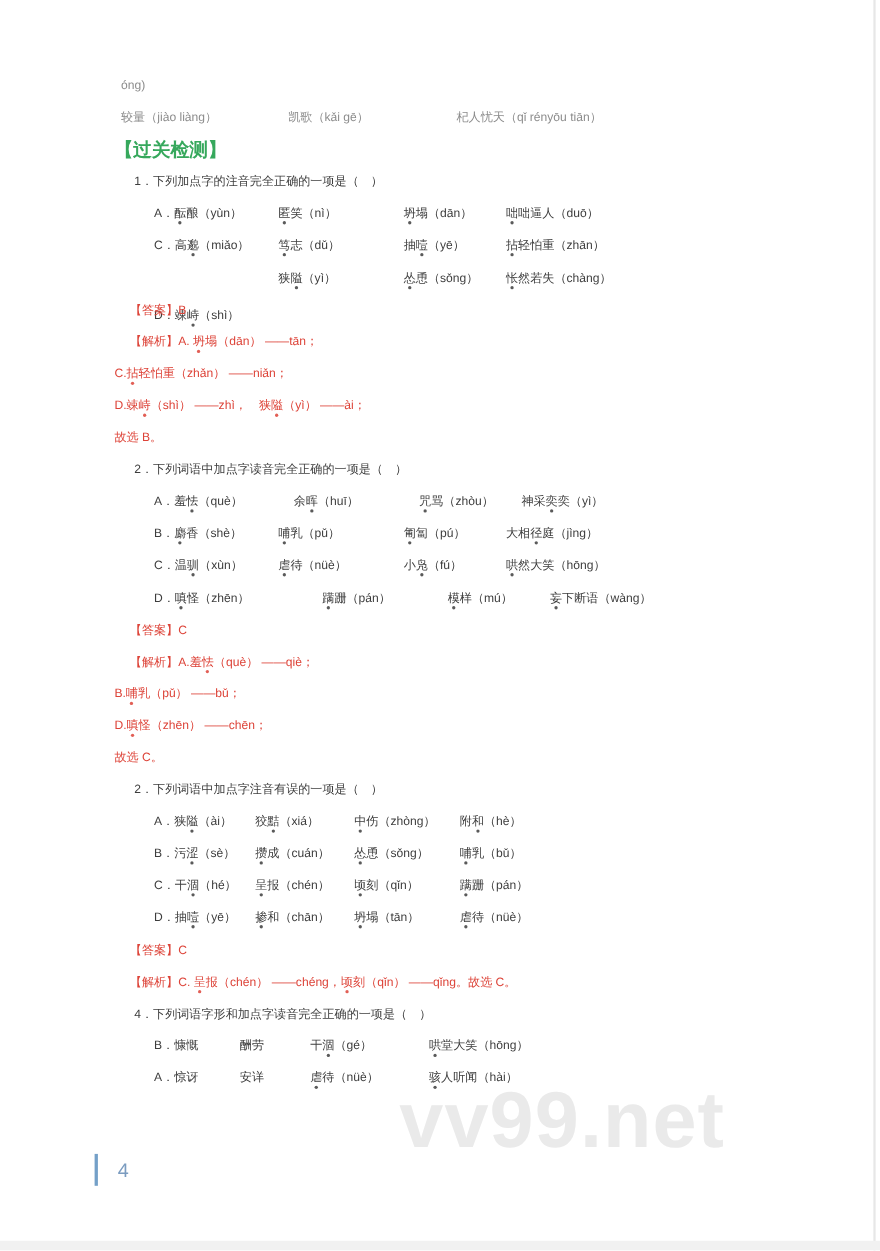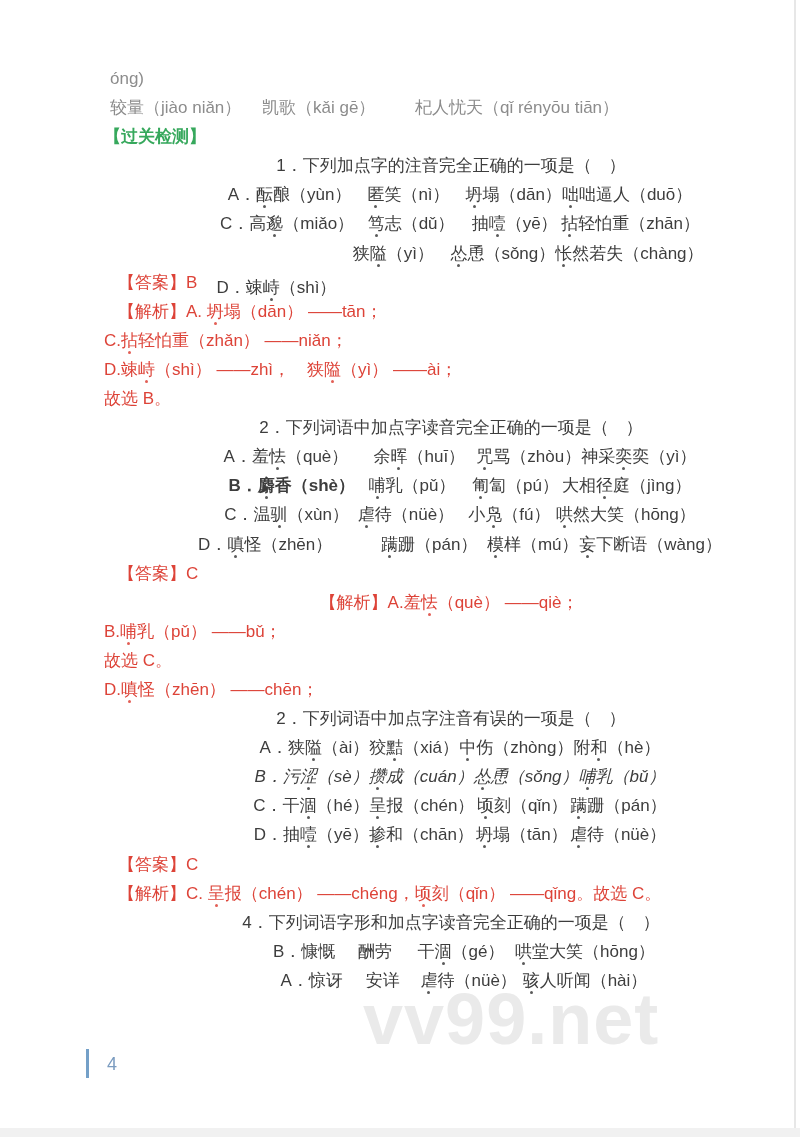--- a/index.html
+++ b/index.html
@@ -8,25 +8,25 @@
     width:800px;height:1137px;
     background:#ffffff;
     overflow:hidden;
     font-family:"Liberation Sans","DejaVu Sans",sans-serif;
   }
   .content{
     position:absolute;left:104px;top:64px;right:20px;z-index:1;
   }
   .line{
     height:29.1px;line-height:29.1px;
-    font-size:17px;
+    font-size:11px;
     white-space:nowrap;
   }
   .line.gray{color:var(--c-gray,#8c8c8c);}
-  .line.body{color:var(--c-body,#3d3d3d);text-align:center;}
+  .line.body{color:var(--c-body,#3d3d3d);}
   .line.red{color:var(--c-red,#dd4338);}
   .line.green{color:var(--c-green,#36a85c);font-weight:bold;font-size:17px;}
   .cell{display:inline-block;vertical-align:top;}
   .dot{position:relative;}
   .dot::after{
     content:"";position:absolute;left:50%;margin-left:-1.5px;bottom:-4px;
     width:3px;height:3px;border-radius:50%;background:currentColor;opacity:.85;
   }
   .watermark{
     position:absolute;left:363px;top:978px;z-index:0;
@@ -47,44 +47,44 @@
   .edge-right{position:absolute;left:794px;top:0;width:2px;height:1137px;background:#e7e7e7;}
   .edge-bottom{position:absolute;left:0;top:1128px;width:800px;height:9px;background:#f1f1f1;}
 </style>
 </head>
 <body>
 
 <div class="page">
   <div class="watermark">vv99.net</div>
   <div class="content" id="content">
       <div class="line gray" style="padding-left: 6px;">óng)</div>
-      <div class="line gray" style="padding-left: 6px;"><span class="cell" style="min-width: 152px;">较量（jiào niǎn）</span><span class="cell" style="min-width: 153px;">凯歌（kǎi gē）</span><span class="cell">杞人忧天（qǐ rényōu tiān）</span></div>
+      <div class="line gray" style="padding-left: 6px;"><span class="cell" style="min-width: 152px;">较量（jiào liàng）</span><span class="cell" style="min-width: 153px;">凯歌（kǎi gē）</span><span class="cell">杞人忧天（qǐ rényōu tiān）</span></div>
       <div class="line green" style="padding-left: 0px;">【过关检测】</div>
       <div class="line body" style="padding-left: 18px;">1．下列加点字的注音完全正确的一项是（　）</div>
       <div class="line body" style="padding-left: 36px;"><span class="cell" style="min-width: 113px;">A．<span class="dot">酝</span>酿（yùn）</span><span class="cell" style="min-width: 114px;"><span class="dot">匿</span>笑（nì）</span><span class="cell" style="min-width: 93px;"><span class="dot">坍</span>塌（dān）</span><span class="cell"><span class="dot">咄</span>咄逼人（duō）</span></div>
       <div class="line body" style="padding-left: 36px;"><span class="cell" style="min-width: 113px;">C．高<span class="dot">邈</span>（miǎo）</span><span class="cell" style="min-width: 114px;"><span class="dot">笃</span>志（dǔ）</span><span class="cell" style="min-width: 93px;">抽<span class="dot">噎</span>（yē）</span><span class="cell"><span class="dot">拈</span>轻怕重（zhān）</span></div>
       <div class="line body" style="padding-left: 36px;"><span class="cell" style="min-width: 113px; margin-top: 34px;">D．竦<span class="dot">峙</span>（shì）</span><span class="cell" style="min-width: 114px;">狭<span class="dot">隘</span>（yì）</span><span class="cell" style="min-width: 93px;"><span class="dot">怂</span>恿（sǒng）</span><span class="cell"><span class="dot">怅</span>然若失（chàng）</span></div>
       <div class="line red" style="padding-left: 14px;">【答案】B</div>
       <div class="line red" style="padding-left: 14px;">【解析】A. <span class="dot">坍</span>塌（dān） ——tān；</div>
       <div class="line red" style="padding-left: 0px;">C.<span class="dot">拈</span>轻怕重（zhǎn） ——niǎn；</div>
       <div class="line red" style="padding-left: 0px;">D.竦<span class="dot">峙</span>（shì） ——zhì，　狭<span class="dot">隘</span>（yì） ——ài；</div>
       <div class="line red" style="padding-left: 0px;">故选 B。</div>
       <div class="line body" style="padding-left: 18px;">2．下列词语中加点字读音完全正确的一项是（　）</div>
       <div class="line body" style="padding-left: 36px;"><span class="cell" style="min-width: 113px;">A．羞<span class="dot">怯</span>（què）</span><span class="cell" style="min-width: 114px; margin-left: 14px;">余<span class="dot">晖</span>（huī）</span><span class="cell" style="min-width: 93px;"><span class="dot">咒</span>骂（zhòu）</span><span class="cell">神采<span class="dot">奕</span>奕（yì）</span></div>
-      <div class="line body" style="padding-left: 36px;"><span class="cell" style="min-width: 113px; font-weight: bold;">B．<span class="dot">麝</span>香（shè）</span><span class="cell" style="min-width: 114px;"><span class="dot">哺</span>乳（pǔ）</span><span class="cell" style="min-width: 93px;"><span class="dot">匍</span>匐（pú）</span><span class="cell">大相<span class="dot">径</span>庭（jìng）</span></div>
+      <div class="line body" style="padding-left: 36px;"><span class="cell" style="min-width: 113px;">B．<span class="dot">麝</span>香（shè）</span><span class="cell" style="min-width: 114px;"><span class="dot">哺</span>乳（pǔ）</span><span class="cell" style="min-width: 93px;"><span class="dot">匍</span>匐（pú）</span><span class="cell">大相<span class="dot">径</span>庭（jìng）</span></div>
       <div class="line body" style="padding-left: 36px;"><span class="cell" style="min-width: 113px;">C．温<span class="dot">驯</span>（xùn）</span><span class="cell" style="min-width: 114px;"><span class="dot">虐</span>待（nüè）</span><span class="cell" style="min-width: 93px;">小<span class="dot">凫</span>（fú）</span><span class="cell"><span class="dot">哄</span>然大笑（hōng）</span></div>
       <div class="line body" style="padding-left: 36px;"><span class="cell" style="min-width: 113px;">D．<span class="dot">嗔</span>怪（zhēn）</span><span class="cell" style="min-width: 114px; margin-left: 40px;"><span class="dot">蹒</span>跚（pán）</span><span class="cell" style="min-width: 93px;"><span class="dot">模</span>样（mú）</span><span class="cell"><span class="dot">妄</span>下断语（wàng）</span></div>
       <div class="line red" style="padding-left: 14px;">【答案】C</div>
-      <div class="line red" style="padding-left: 14px; text-align: center;">【解析】A.羞<span class="dot">怯</span>（què） ——qiè；</div>
+      <div class="line red" style="padding-left: 14px;">【解析】A.羞<span class="dot">怯</span>（què） ——qiè；</div>
       <div class="line red" style="padding-left: 0px;">B.<span class="dot">哺</span>乳（pǔ） ——bǔ；</div>
+      <div class="line red" style="padding-left: 0px;">D.<span class="dot">嗔</span>怪（zhēn） ——chēn；</div>
       <div class="line red" style="padding-left: 0px;">故选 C。</div>
-      <div class="line red" style="padding-left: 0px;">D.<span class="dot">嗔</span>怪（zhēn） ——chēn；</div>
       <div class="line body" style="padding-left: 18px;">2．下列词语中加点字注音有误的一项是（　）</div>
       <div class="line body" style="padding-left: 36px;"><span class="cell" style="min-width: 92px;">A．狭<span class="dot">隘</span>（ài）</span><span class="cell" style="min-width: 90px;">狡<span class="dot">黠</span>（xiá）</span><span class="cell" style="min-width: 96px;"><span class="dot">中</span>伤（zhòng）</span><span class="cell">附<span class="dot">和</span>（hè）</span></div>
-      <div class="line body" style="padding-left: 36px; font-style: italic;"><span class="cell" style="min-width: 92px;">B．污<span class="dot">涩</span>（sè）</span><span class="cell" style="min-width: 90px;"><span class="dot">攒</span>成（cuán）</span><span class="cell" style="min-width: 96px;"><span class="dot">怂</span>恿（sǒng）</span><span class="cell"><span class="dot">哺</span>乳（bǔ）</span></div>
+      <div class="line body" style="padding-left: 36px;"><span class="cell" style="min-width: 92px;">B．污<span class="dot">涩</span>（sè）</span><span class="cell" style="min-width: 90px;"><span class="dot">攒</span>成（cuán）</span><span class="cell" style="min-width: 96px;"><span class="dot">怂</span>恿（sǒng）</span><span class="cell"><span class="dot">哺</span>乳（bǔ）</span></div>
       <div class="line body" style="padding-left: 36px;"><span class="cell" style="min-width: 92px;">C．干<span class="dot">涸</span>（hé）</span><span class="cell" style="min-width: 90px;"><span class="dot">呈</span>报（chén）</span><span class="cell" style="min-width: 96px;"><span class="dot">顷</span>刻（qǐn）</span><span class="cell"><span class="dot">蹒</span>跚（pán）</span></div>
       <div class="line body" style="padding-left: 36px;"><span class="cell" style="min-width: 92px;">D．抽<span class="dot">噎</span>（yē）</span><span class="cell" style="min-width: 90px;"><span class="dot">掺</span>和（chān）</span><span class="cell" style="min-width: 96px;"><span class="dot">坍</span>塌（tān）</span><span class="cell"><span class="dot">虐</span>待（nüè）</span></div>
       <div class="line red" style="padding-left: 14px;">【答案】C</div>
       <div class="line red" style="padding-left: 14px;">【解析】C. <span class="dot">呈</span>报（chén） ——chéng，<span class="dot">顷</span>刻（qǐn） ——qǐng。故选 C。</div>
       <div class="line body" style="padding-left: 18px;">4．下列词语字形和加点字读音完全正确的一项是（　）</div>
       <div class="line body" style="padding-left: 36px;"><span class="cell" style="min-width: 78px;">B．慷慨</span><span class="cell" style="min-width: 64px;">酬劳</span><span class="cell" style="min-width: 108px;">干<span class="dot">涸</span>（gé）</span><span class="cell"><span class="dot">哄</span>堂大笑（hōng）</span></div>
       <div class="line body" style="padding-left: 36px;"><span class="cell" style="min-width: 78px;">A．惊讶</span><span class="cell" style="min-width: 64px;">安详</span><span class="cell" style="min-width: 108px;"><span class="dot">虐</span>待（nüè）</span><span class="cell"><span class="dot">骇</span>人听闻（hài）</span></div>
     </div>
   <div class="page-bar"></div>
   <div class="page-num">4</div>

